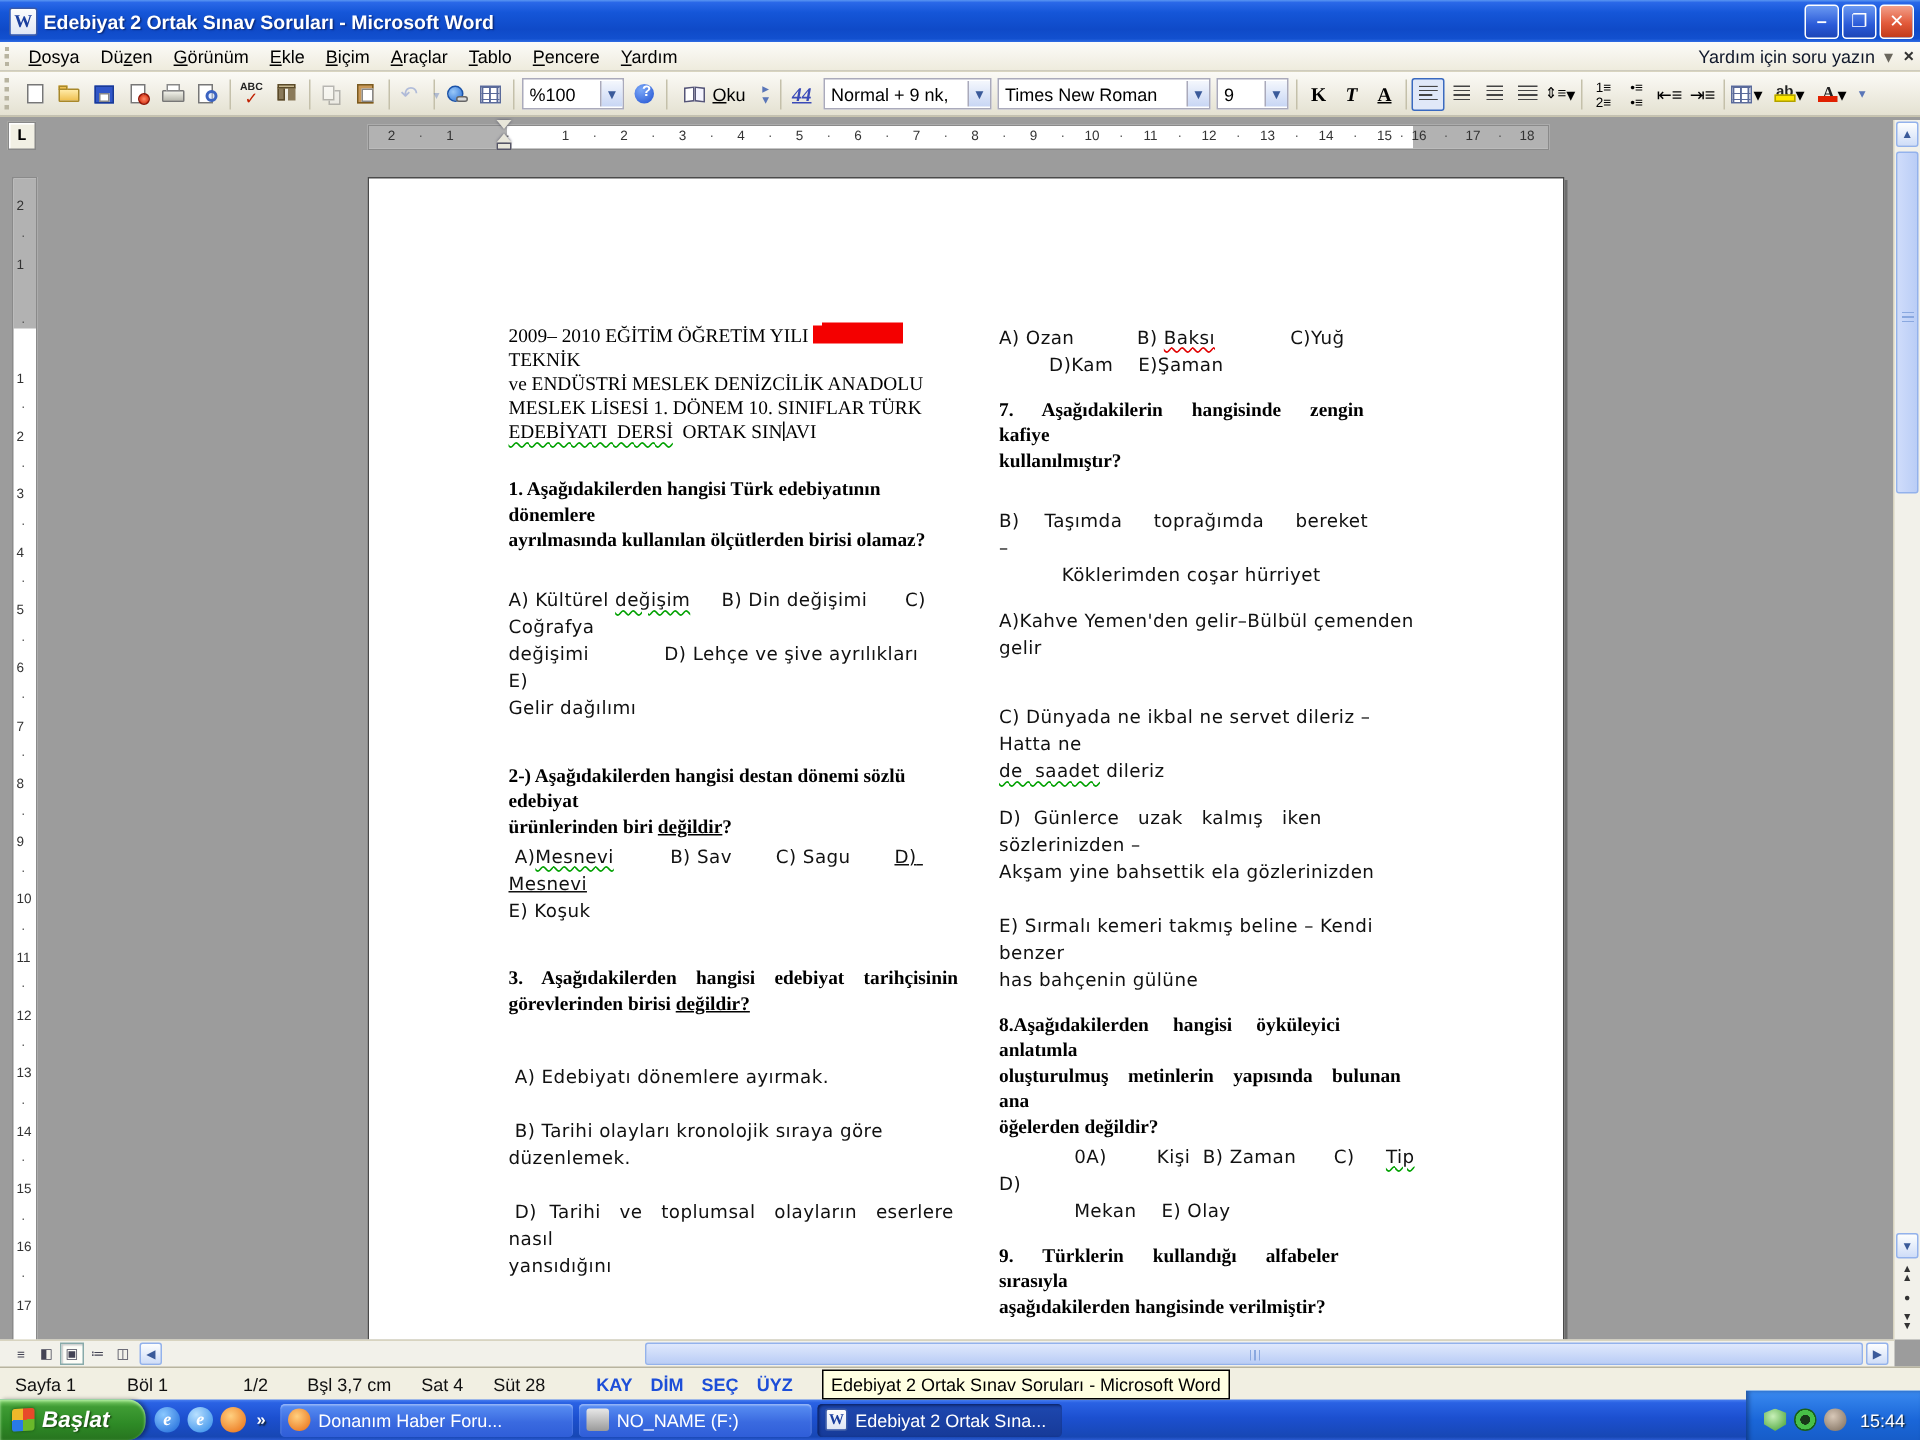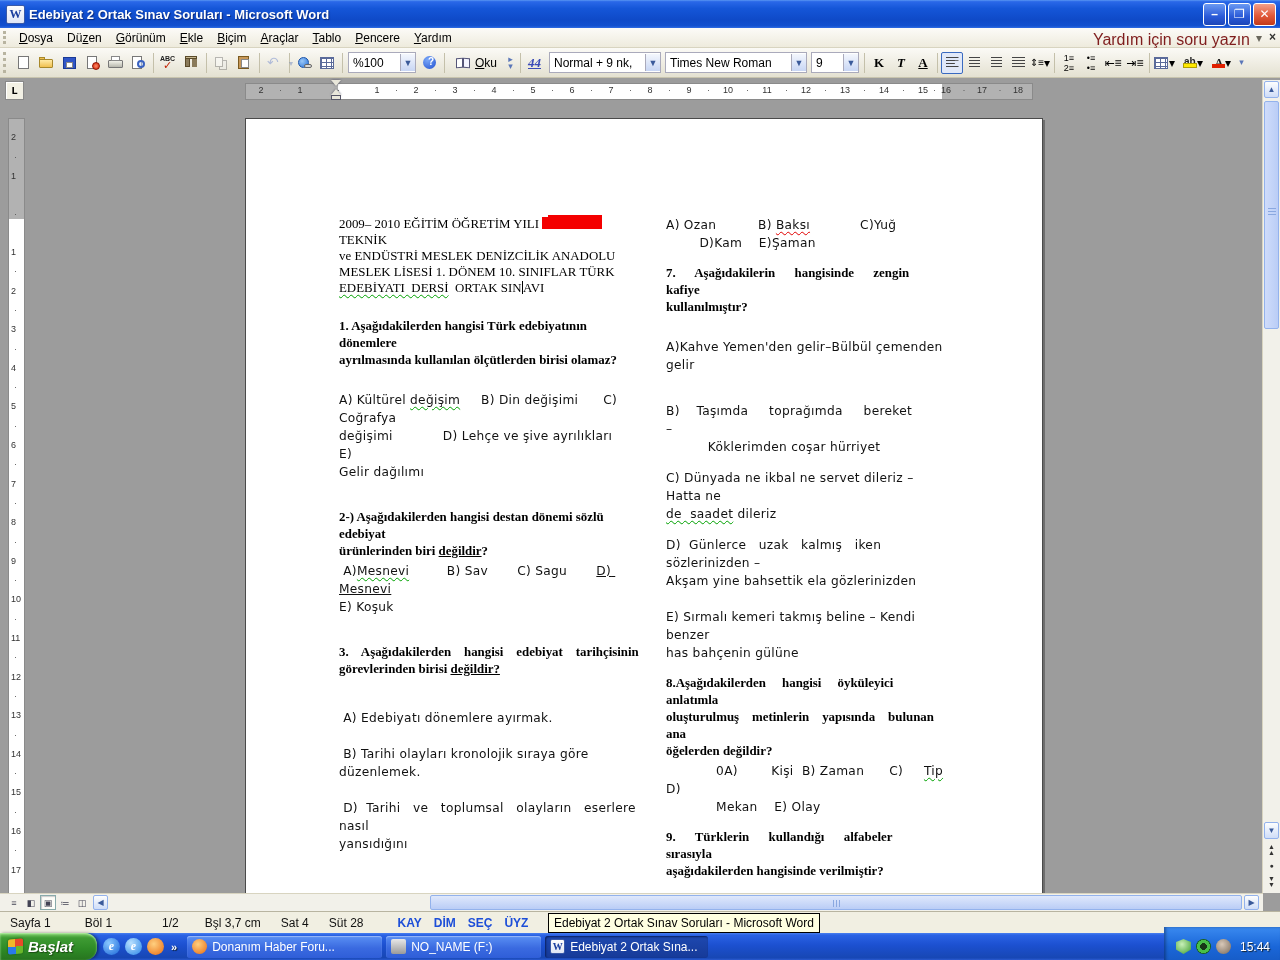--- a/index.html
+++ b/index.html
@@ -18,21 +18,21 @@
     background:linear-gradient(180deg,#6a99f2,#2a5ad8 60%,#1c46b8);}
   .winbtn.close{background:linear-gradient(180deg,#f2a08a,#e25a3a 55%,#c23a1a);}
   
   #menubar{position:absolute;left:0;top:28px;width:1280px;height:20px;
     background:linear-gradient(#fcfbf8,#eeebdd);border-bottom:1px solid #d8d4c0;
     display:flex;align-items:center;padding-left:12px;box-sizing:border-box;}
   #menubar::before{content:"";position:absolute;left:3px;top:3px;bottom:3px;width:3px;
     border-left:3px dotted #b8b4a0;}
   .menuitem{padding:2px 7px;cursor:default;}
   .menuitem u{text-decoration:underline;}
-  #askbox{position:absolute;right:30px;top:31px;color:#7f1d1d;font-size:16px;}
+  #askbox{position:absolute;right:30px;top:31px;color:#0f172a;font-size:12px;}
   #ask-dd{position:absolute;right:18px;top:31px;color:#6a675d;}
   #ask-x{position:absolute;right:4px;top:30px;color:#333;font-weight:bold;}
   
   #toolbar{position:absolute;left:0;top:48px;width:1280px;height:30px;
     background:linear-gradient(#fbfaf6,#e4e1d1);border-bottom:1px solid #c8c4ae;
     display:flex;align-items:center;padding-left:12px;box-sizing:border-box;}
   #toolbar::before{content:"";position:absolute;left:3px;top:4px;bottom:4px;width:3px;border-left:3px dotted #b8b4a0;}
   .tsep{width:1px;height:20px;background:#c4c0aa;margin:0 3px;}
   .tbtn{width:23px;height:23px;display:flex;align-items:center;justify-content:center;position:relative;border-radius:2px;}
   .tbtn.dis{opacity:.42;}
@@ -406,23 +406,23 @@
           <div class="blk hand spm"><span> A) Edebiyatı dönemlere ayırmak.</span></div>
           <div class="blk hand spm"><span> B) Tarihi olayları kronolojik sıraya göre düzenlemek.</span></div>
           <div class="blk hand spm"><span> D)  Tarihi   ve   toplumsal   olayların   eserlere   nasıl
 yansıdığını</span></div>
         </div>
       <div id="col-right">
           <div class="blk hand sps"><span>A) Ozan          B) </span><span class="wr">Baksı</span><span>            C)Yuğ
         D)Kam    E)Şaman</span></div>
           <div class="blk qb spl"><span>7.      Aşağıdakilerin      hangisinde      zengin      kafiye
 kullanılmıştır?</span></div>
-          <div class="blk hand spx"><span>A)Kahve Yemen'den gelir–Bülbül çemenden gelir</span></div>
           <div class="blk hand sps"><span>B)    Taşımda     toprağımda     bereket              –
           Köklerimden coşar hürriyet</span></div>
+          <div class="blk hand spx"><span>A)Kahve Yemen'den gelir–Bülbül çemenden gelir</span></div>
           <div class="blk hand sps"><span>C) Dünyada ne ikbal ne servet dileriz –   Hatta ne
 </span><span class="wg">de  saadet</span><span> dileriz</span></div>
           <div class="blk hand spm"><span>D)  Günlerce   uzak   kalmış   iken   sözlerinizden –
 Akşam yine bahsettik ela gözlerinizden</span></div>
           <div class="blk hand sps"><span>E) Sırmalı kemeri takmış beline – Kendi benzer
 has bahçenin gülüne</span></div>
           <div class="blk qb sp0"><span>8.Aşağıdakilerden     hangisi     öyküleyici     anlatımla
 oluşturulmuş    metinlerin    yapısında    bulunan    ana
 öğelerden değildir?</span></div>
           <div class="blk hand sps"><span>            0A)        Kişi  B) Zaman      C)     </span><span class="wg">Tip</span><span>          D)

